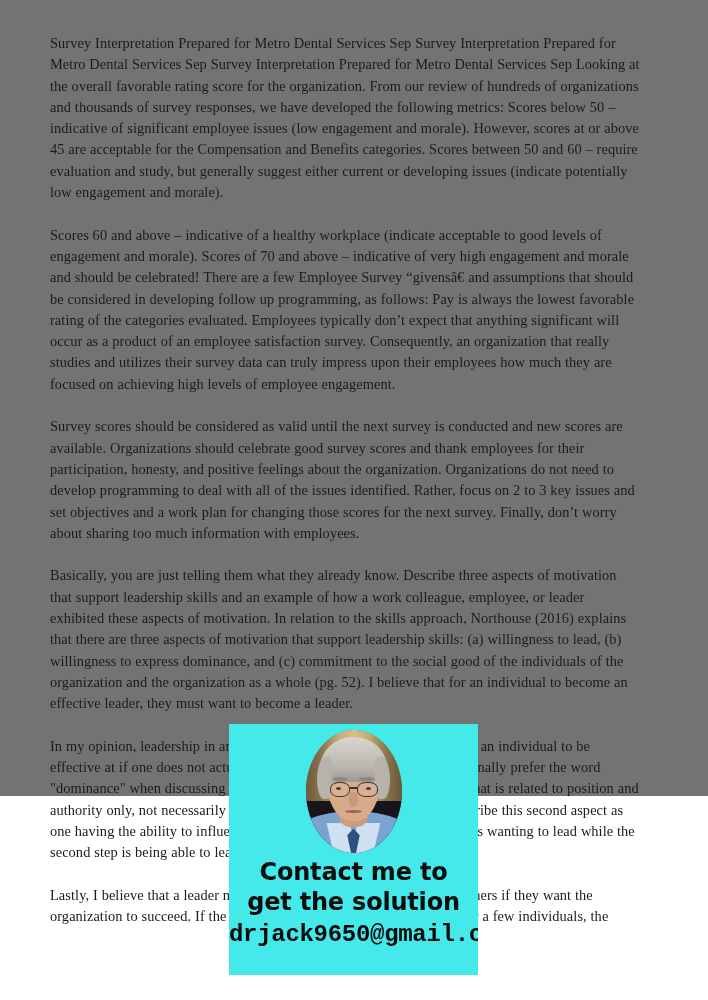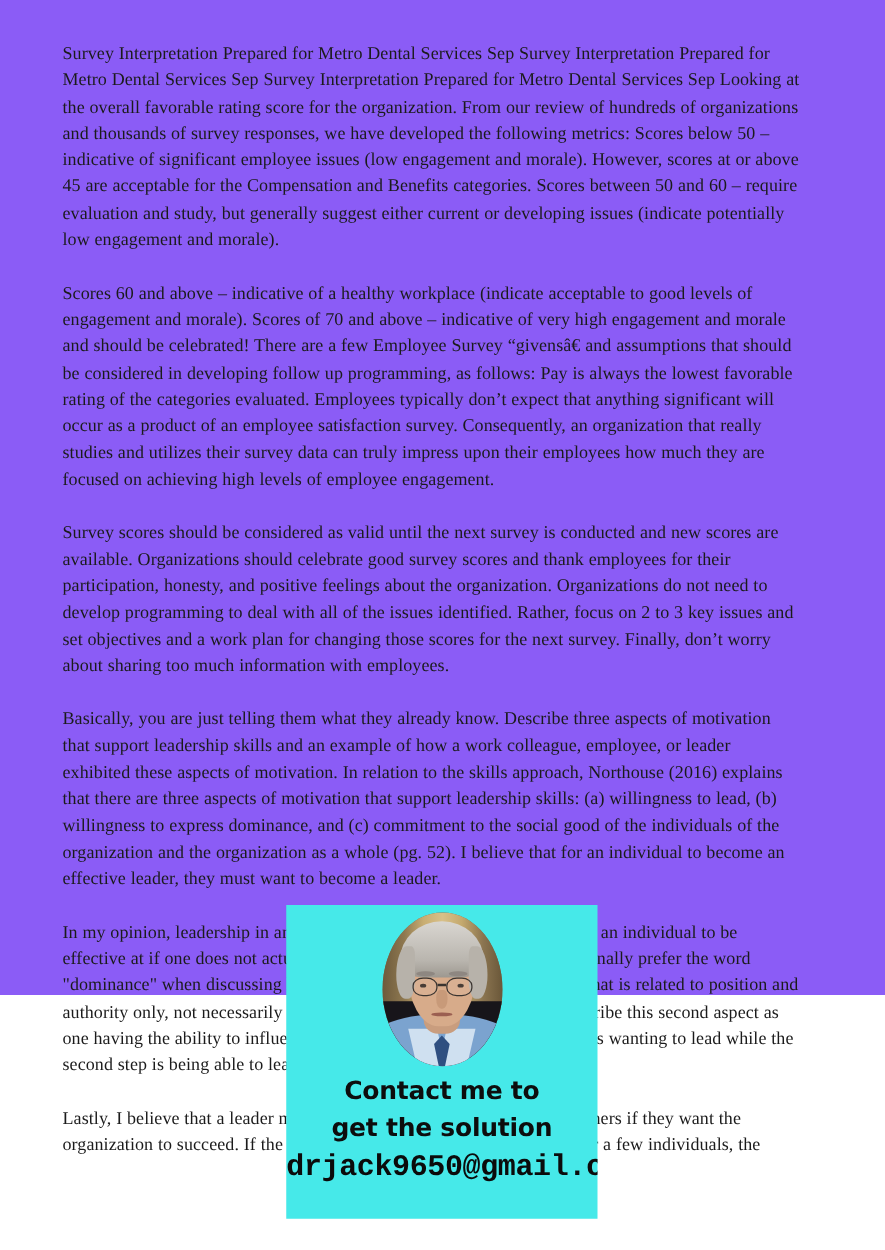--- a/index.html
+++ b/index.html
@@ -16,21 +16,21 @@
     font-family: "Liberation Serif", "DejaVu Serif", serif;
     -webkit-font-smoothing: antialiased;
   }
 
   #page {
     position: absolute;
     left: 0;
     top: 0;
     width: 708px;
     height: 796px;
-    background: #8b5cf6;
+    background: #737373;
   }
 
   #doc-body {
     position: absolute;
     left: 50px;
     top: 33px;
     width: 590px;
   }
 
   .para {
@@ -160,21 +160,21 @@
   }
   .ph-mouth {
     position: absolute; left: 50%; top: 65%; width: 18%; height: 2.6%;
     margin-left: -9%;
     background: #9b5f51; border-radius: 48%;
   }
 
   #promo-line1, #promo-line2 {
     font-family: "DejaVu Sans", "Liberation Sans", sans-serif;
     font-weight: bold;
-    font-size: 20px;
+    font-size: 24px;
     line-height: 30px;
     color: #0d0d0d;
     text-align: center;
     width: 100%;
     letter-spacing: -0.2px;
   }
   #promo-line1 { margin-top: 4px; }
   #promo-email {
     font-family: Liberation Mono, monospace;
     font-weight: bold;

